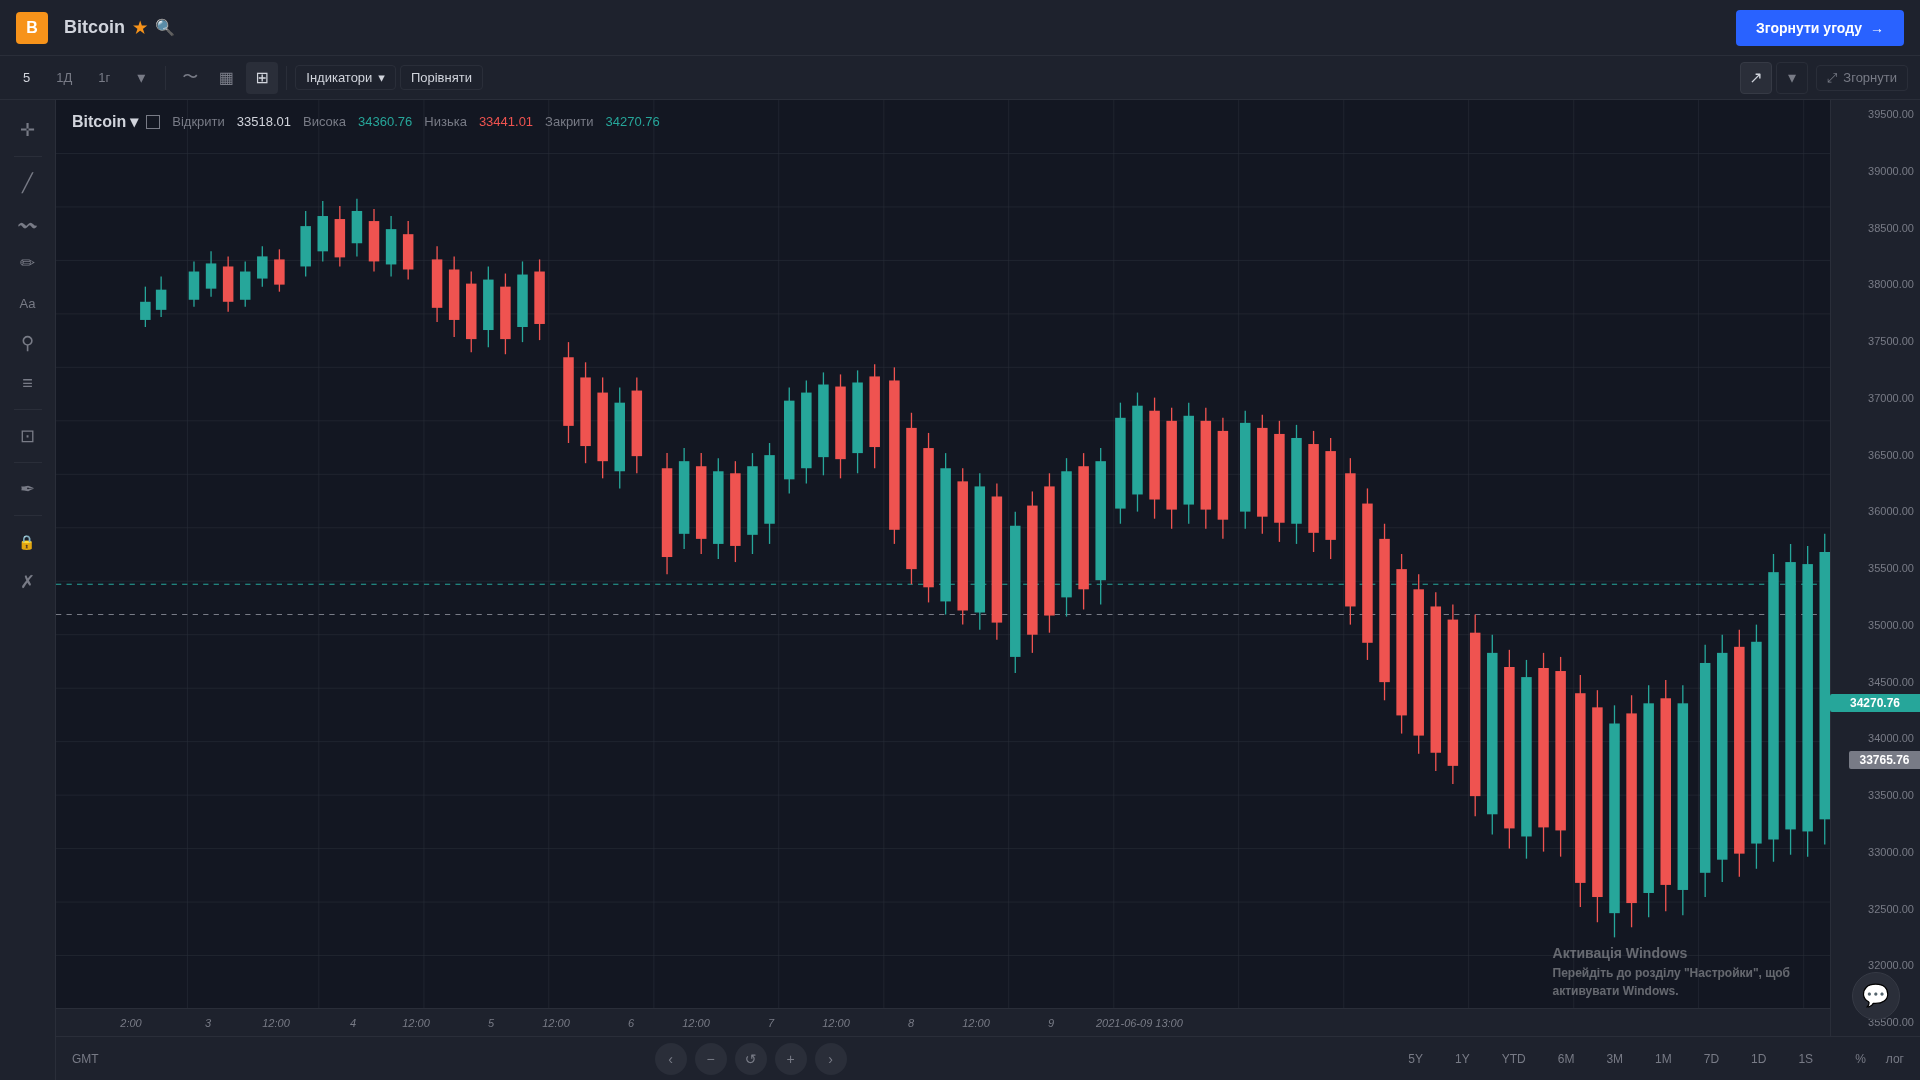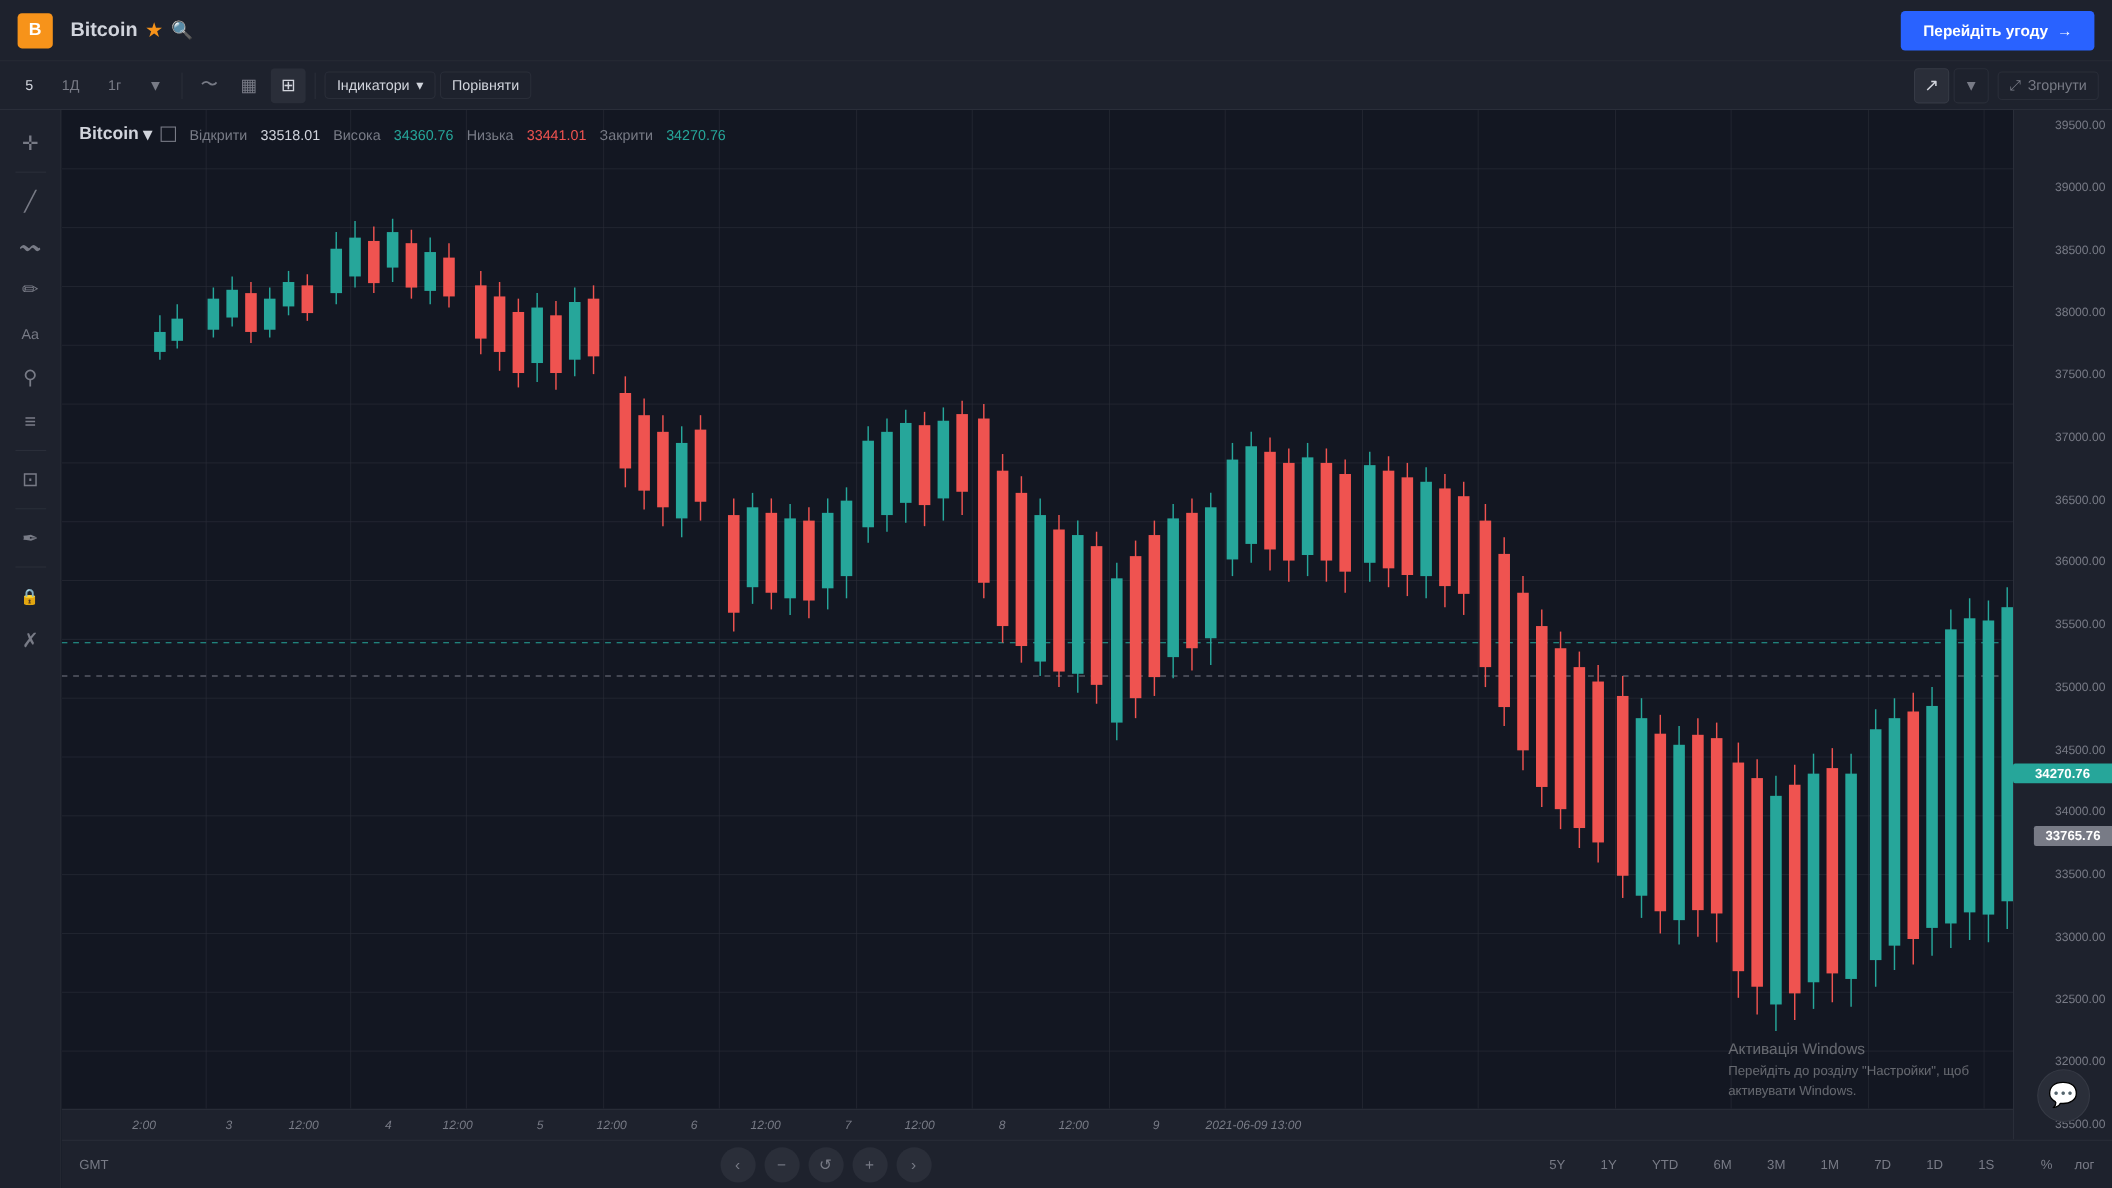--- a/index.html
+++ b/index.html
@@ -137,20 +137,21 @@
     .period-btn {
       background: transparent; border: none; color: #787b86; font-size: 12px;
       cursor: pointer; padding: 4px 6px; border-radius: 3px;
     }
 
     
     .windows-activation {
       position: absolute; bottom: 80px; right: 130px;
       color: rgba(255,255,255,0.35); font-size: 14px; pointer-events: none;
       line-height: 1.5;
+      font-weight: bold;
     }
 
     
     .chat-btn {
       position: absolute; bottom: 60px; right: 20px;
       width: 48px; height: 48px; border-radius: 50%; background: #2a2e39;
       border: 1px solid #363a45; display: flex; align-items: center; justify-content: center;
       cursor: pointer; color: #787b86; font-size: 22px;
     }
 
@@ -164,21 +165,21 @@
 
 <div class="top-bar">
   <div class="logo-icon">B</div>
   <div class="asset-title">
     <span>Bitcoin</span>
     <span class="star-icon">★</span>
     <span class="search-icon-btn">🔍</span>
   </div>
   <div class="top-bar-spacer"></div>
   <button class="open-trade-btn">
-    <span>Перейдіть угоду</span>
+    <span>Згорнути угоду</span>
     <span>→</span>
   </button>
 </div>
 
 <div class="toolbar">
   <button class="tb-btn active">5</button>
   <button class="tb-btn">1Д</button>
   <button class="tb-btn">1г</button>
   <div class="tb-icon-btn">▾</div>
   <div class="tb-sep"></div>

